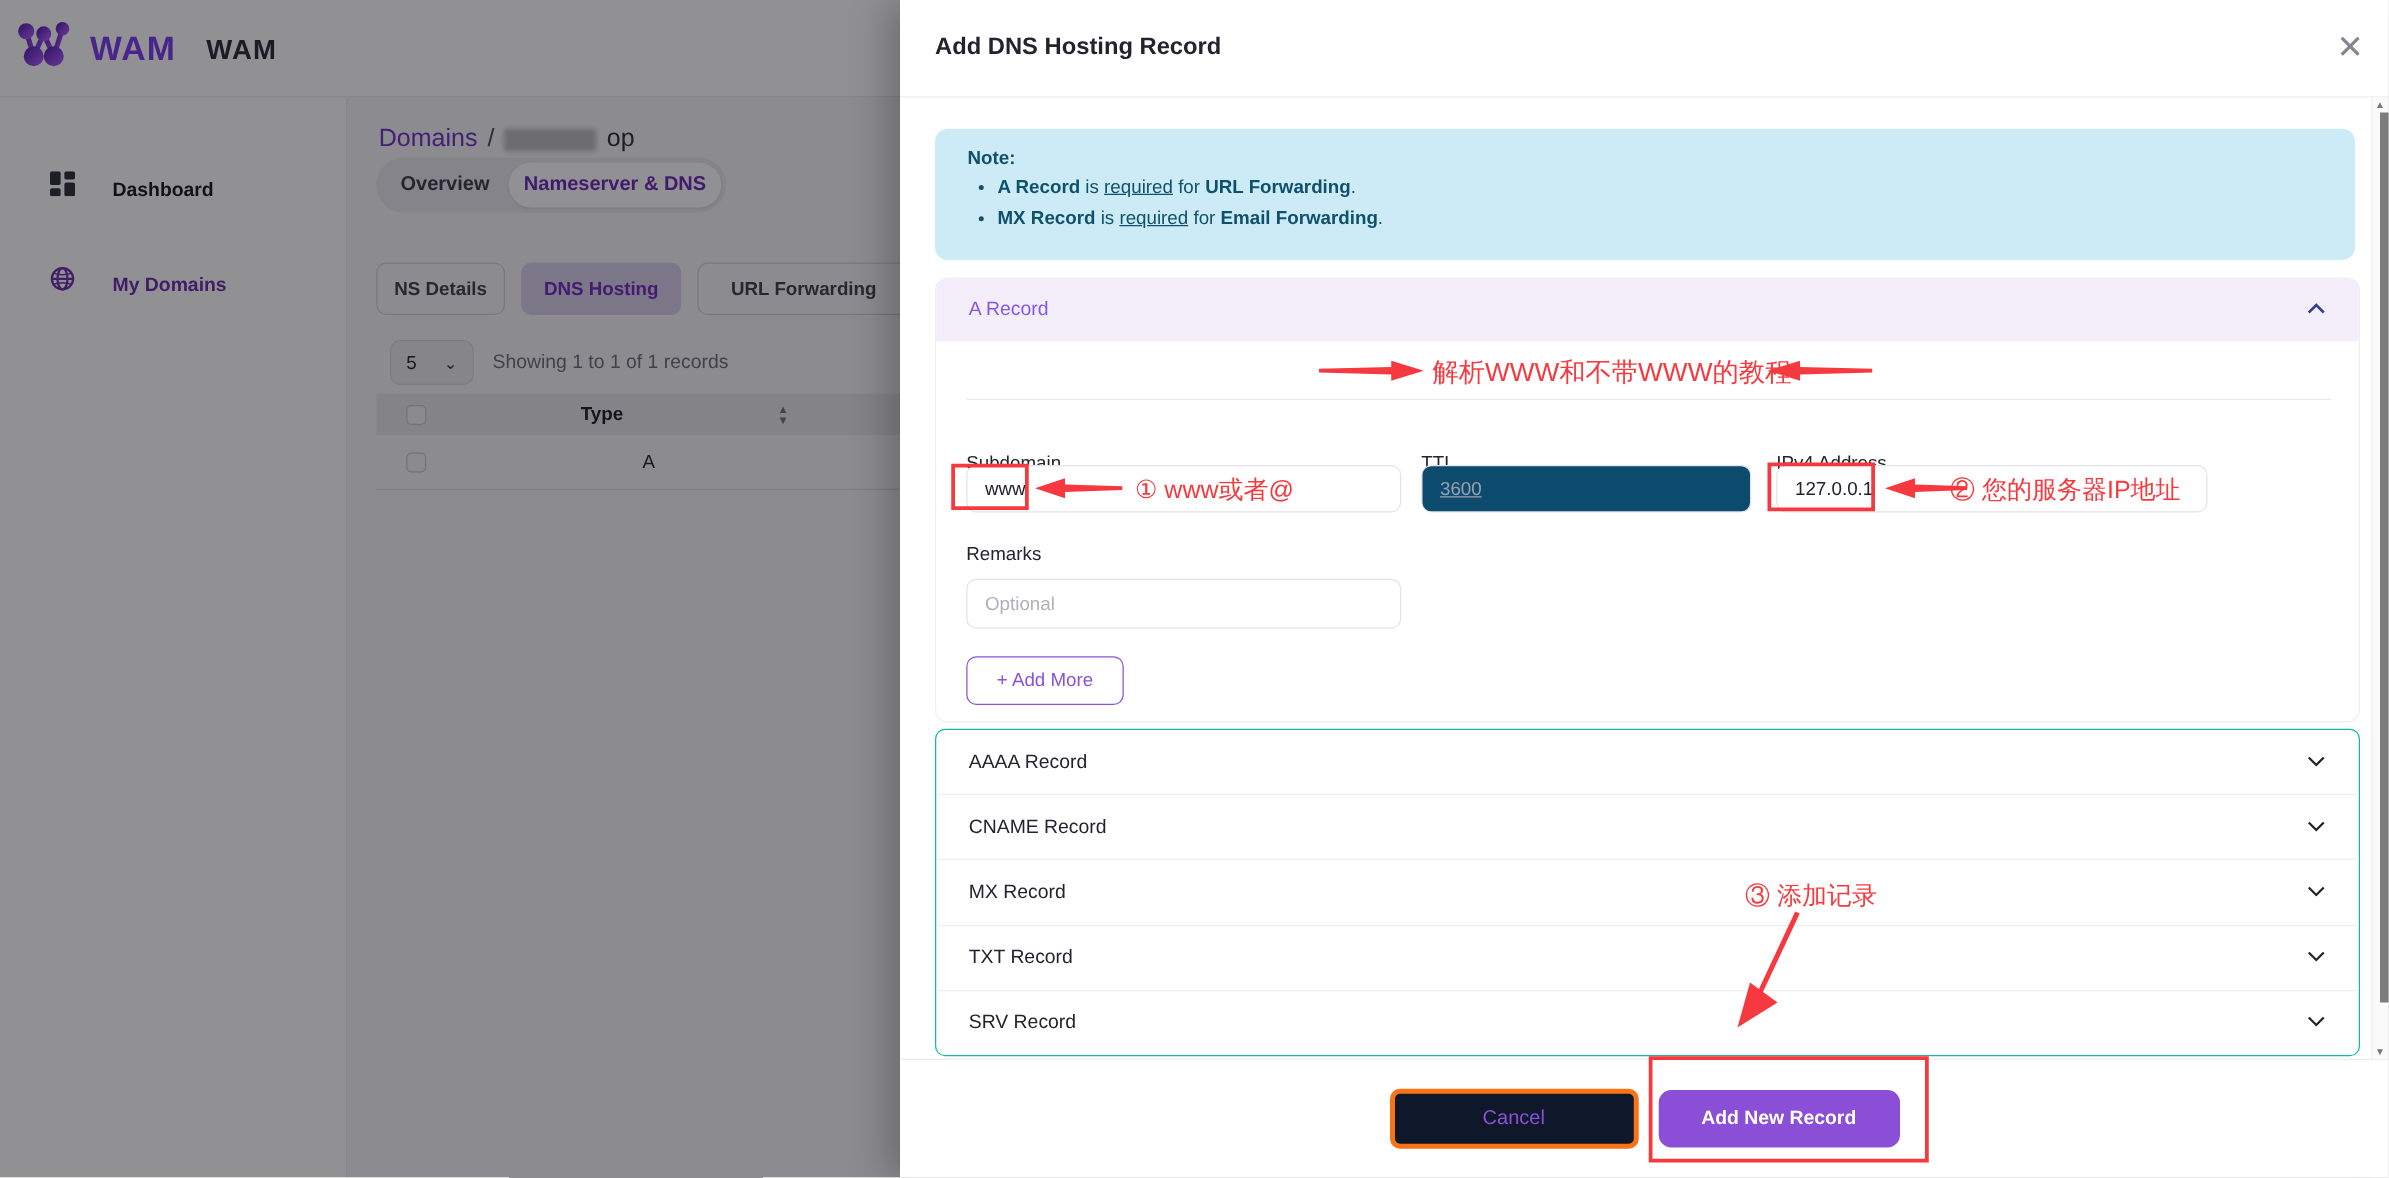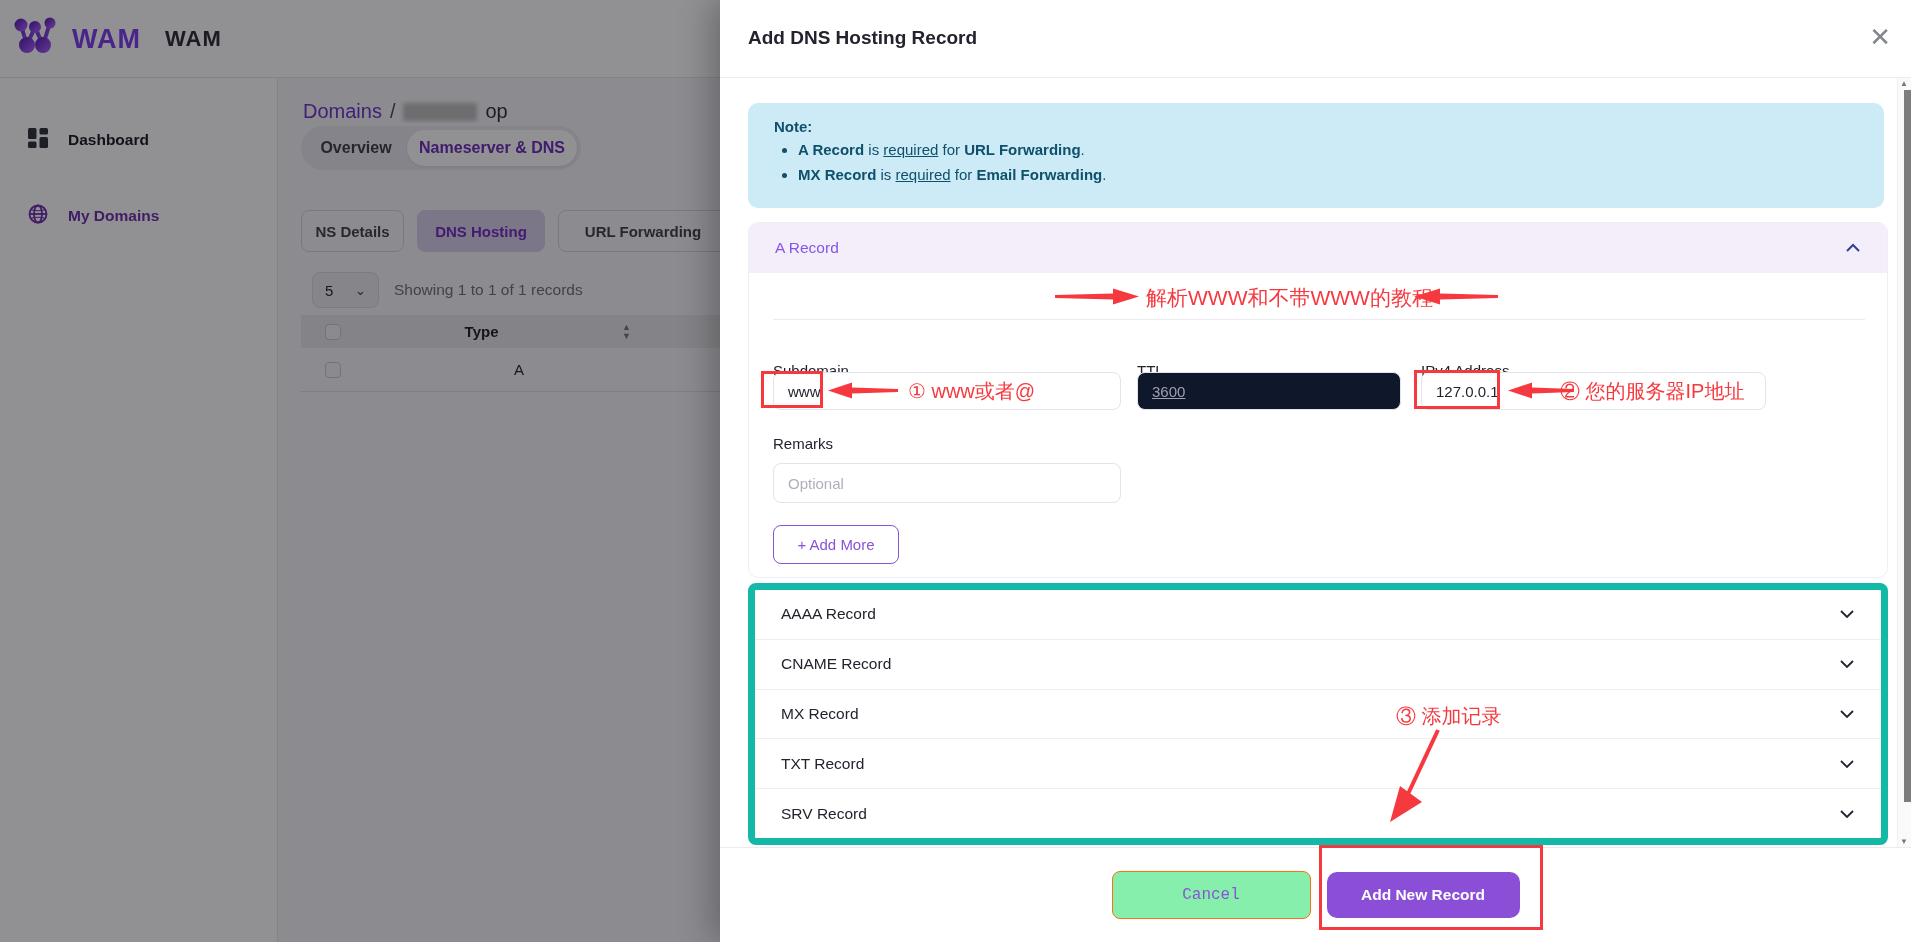--- a/index.html
+++ b/index.html
@@ -8,21 +8,21 @@
   .abs { position:absolute; }
 
   
   #app-bg { position:absolute; inset:0; background:#f6f5f8; }
   .app-header { left:0; top:0; width:1911px; height:78px; background:#fff; border-bottom:1px solid #e3e3e8; }
   .logo-wrap { left:14px; top:16px; display:flex; align-items:center; gap:10px; }
   .logo-wam { font-size:27px; font-weight:bold; color:#7c3aed; letter-spacing:1px; }
   .logo-sub { font-size:22px; font-weight:bold; color:#2b2b33; margin-left:14px; letter-spacing:1px; }
 
   .sidebar { left:0; top:78px; width:278px; height:864px; background:#fff; border-right:1px solid #e3e3e8; }
-  .side-item { position:absolute; left:0; width:278px; height:44px; display:flex; align-items:center; padding-left:28px; gap:20px; cursor:pointer; }
+  .side-item { position:absolute; left:0; width:278px; height:44px; display:flex; align-items:flex-end; padding-left:40px; gap:30px; cursor:pointer; }
   .side-item .lbl { font-size:15.5px; font-weight:bold; color:#17171f; }
   .side-item.active .lbl { color:#6d2cab; }
 
   .main { left:278px; top:78px; width:1633px; height:864px; background:#f6f5f8; }
   .breadcrumb { left:25px; top:22px; font-size:20px; color:#4b4b55; display:flex; align-items:center; gap:8px; }
   .bc-link { color:#7231c8; cursor:pointer; }
   .bc-blur { display:inline-block; width:74px; height:18px; background:#bdbdbd; border-radius:3px; filter:blur(2px); }
   .bc-cur { color:#2e2e38; }
 
   .pillgroup { left:23px; top:48px; width:280px; height:44px; background:#eae8ee; border-radius:22px; }
@@ -60,35 +60,35 @@
   .note li { margin-top:3px; line-height:1.45; }
   .note .u { text-decoration:underline; }
 
   .apanel { left:28px; top:222px; width:1140px; height:356px; border:1px solid #efeef3; border-radius:10px; background:#fff; }
   .apanel-head { position:absolute; left:0; top:0; width:1138px; height:50px; background:#f4eefb; border-radius:9px 9px 0 0; display:flex; align-items:center; justify-content:space-between; padding:0 26px; cursor:pointer; }
   .apanel-title { font-size:15.5px; color:#8456e8; }
   .divider { position:absolute; left:24px; top:96px; width:1092px; border-top:1px solid #eceaf0; }
 
   .fld-label { position:absolute; font-size:15px; color:#23232e; top:139px; }
   .fld-input { position:absolute; top:149px; height:38px; border:1px solid #e3e3ea; border-radius:8px; font-size:15px; color:#23232e; padding:0 14px; background:#fff; font-family:"Liberation Sans",sans-serif; }
-  .fld-input:disabled { background:#0f172a; color:#9da0ae;text-decoration:underline; }
+  .fld-input:disabled { background:#0c4a6e; color:#9da0ae;text-decoration:underline; }
   .g1 { left:24px; }  .g2 { left:388px; } .g3 { left:672px; }
   .w1 { width:348px; } .w2 { width:264px; } .w3 { width:345px; }
   .remarks-lbl { top:212px; }
   .remarks-inp { top:240px; height:40px; }
   .remarks-inp::placeholder { color:#b0b0bc; }
   .addmore { position:absolute; left:24px; top:302px; width:126px; height:39px; border:1.5px solid #8a53d6; border-radius:8px; background:#fff; color:#8a53d6; font-size:15px; display:flex; align-items:center; justify-content:center; gap:6px; cursor:pointer; font-family:"Liberation Sans",sans-serif; }
 
-  .acclist { left:28px; top:583px; width:1140px; height:262px; border:7px solid #14b8a6; border-radius:8px; display:flex; flex-direction:column; background:#fff; }
+  .acclist { left:28px; top:583px; width:1140px; height:262px; border:1px solid #14b8a6; border-radius:8px; display:flex; flex-direction:column; background:#fff; }
   .accrow { flex:1; display:flex; align-items:center; justify-content:space-between; padding:0 26px; border-top:1px solid #efeef3; cursor:pointer; }
   .accrow:first-child { border-top:none; }
   .accrow .al { font-size:15.5px; color:#23232e; }
 
   .m-footer { left:0; top:847px; width:1191px; height:95px; border-top:1px solid #ececf0; display:flex; align-items:center; justify-content:center; gap:16px; background:#fff; }
-  .btn-cancel { width:199px; height:48px; border:1px solid #f97316; border-radius:8px; background:#86efac; color:#8a53d6; font-size:16px; cursor:pointer; font-family:Liberation Mono, monospace; }
+  .btn-cancel { width:199px; height:48px; border:4px solid #f97316; border-radius:8px; background:#0f172a; color:#8a53d6; font-size:16px; cursor:pointer; font-family:Liberation Sans, sans-serif; }
   .btn-submit { width:193px; height:46px; border:none; border-radius:10px; background:#8a4fd6; color:#fff; font-size:15.5px; font-weight:bold; cursor:pointer; font-family:"Liberation Sans",sans-serif; }
 
   
   .sbar { left:1177px; top:78px; width:14px; height:769px; background:#fafafa; border-left:1px solid #f0f0f0; }
   .sbar .thumb { position:absolute; left:6px; top:12px; width:7px; height:712px; background:#7d7d7d; }
   .sbar .sarr { position:absolute; left:2px; font-size:8px; color:#777; }
 
   
   #ann { position:absolute; left:720px; top:0; width:1191px; height:942px; z-index:30; pointer-events:none; }
   .red-txt { position:absolute; color:#f6393f; white-space:nowrap; }

